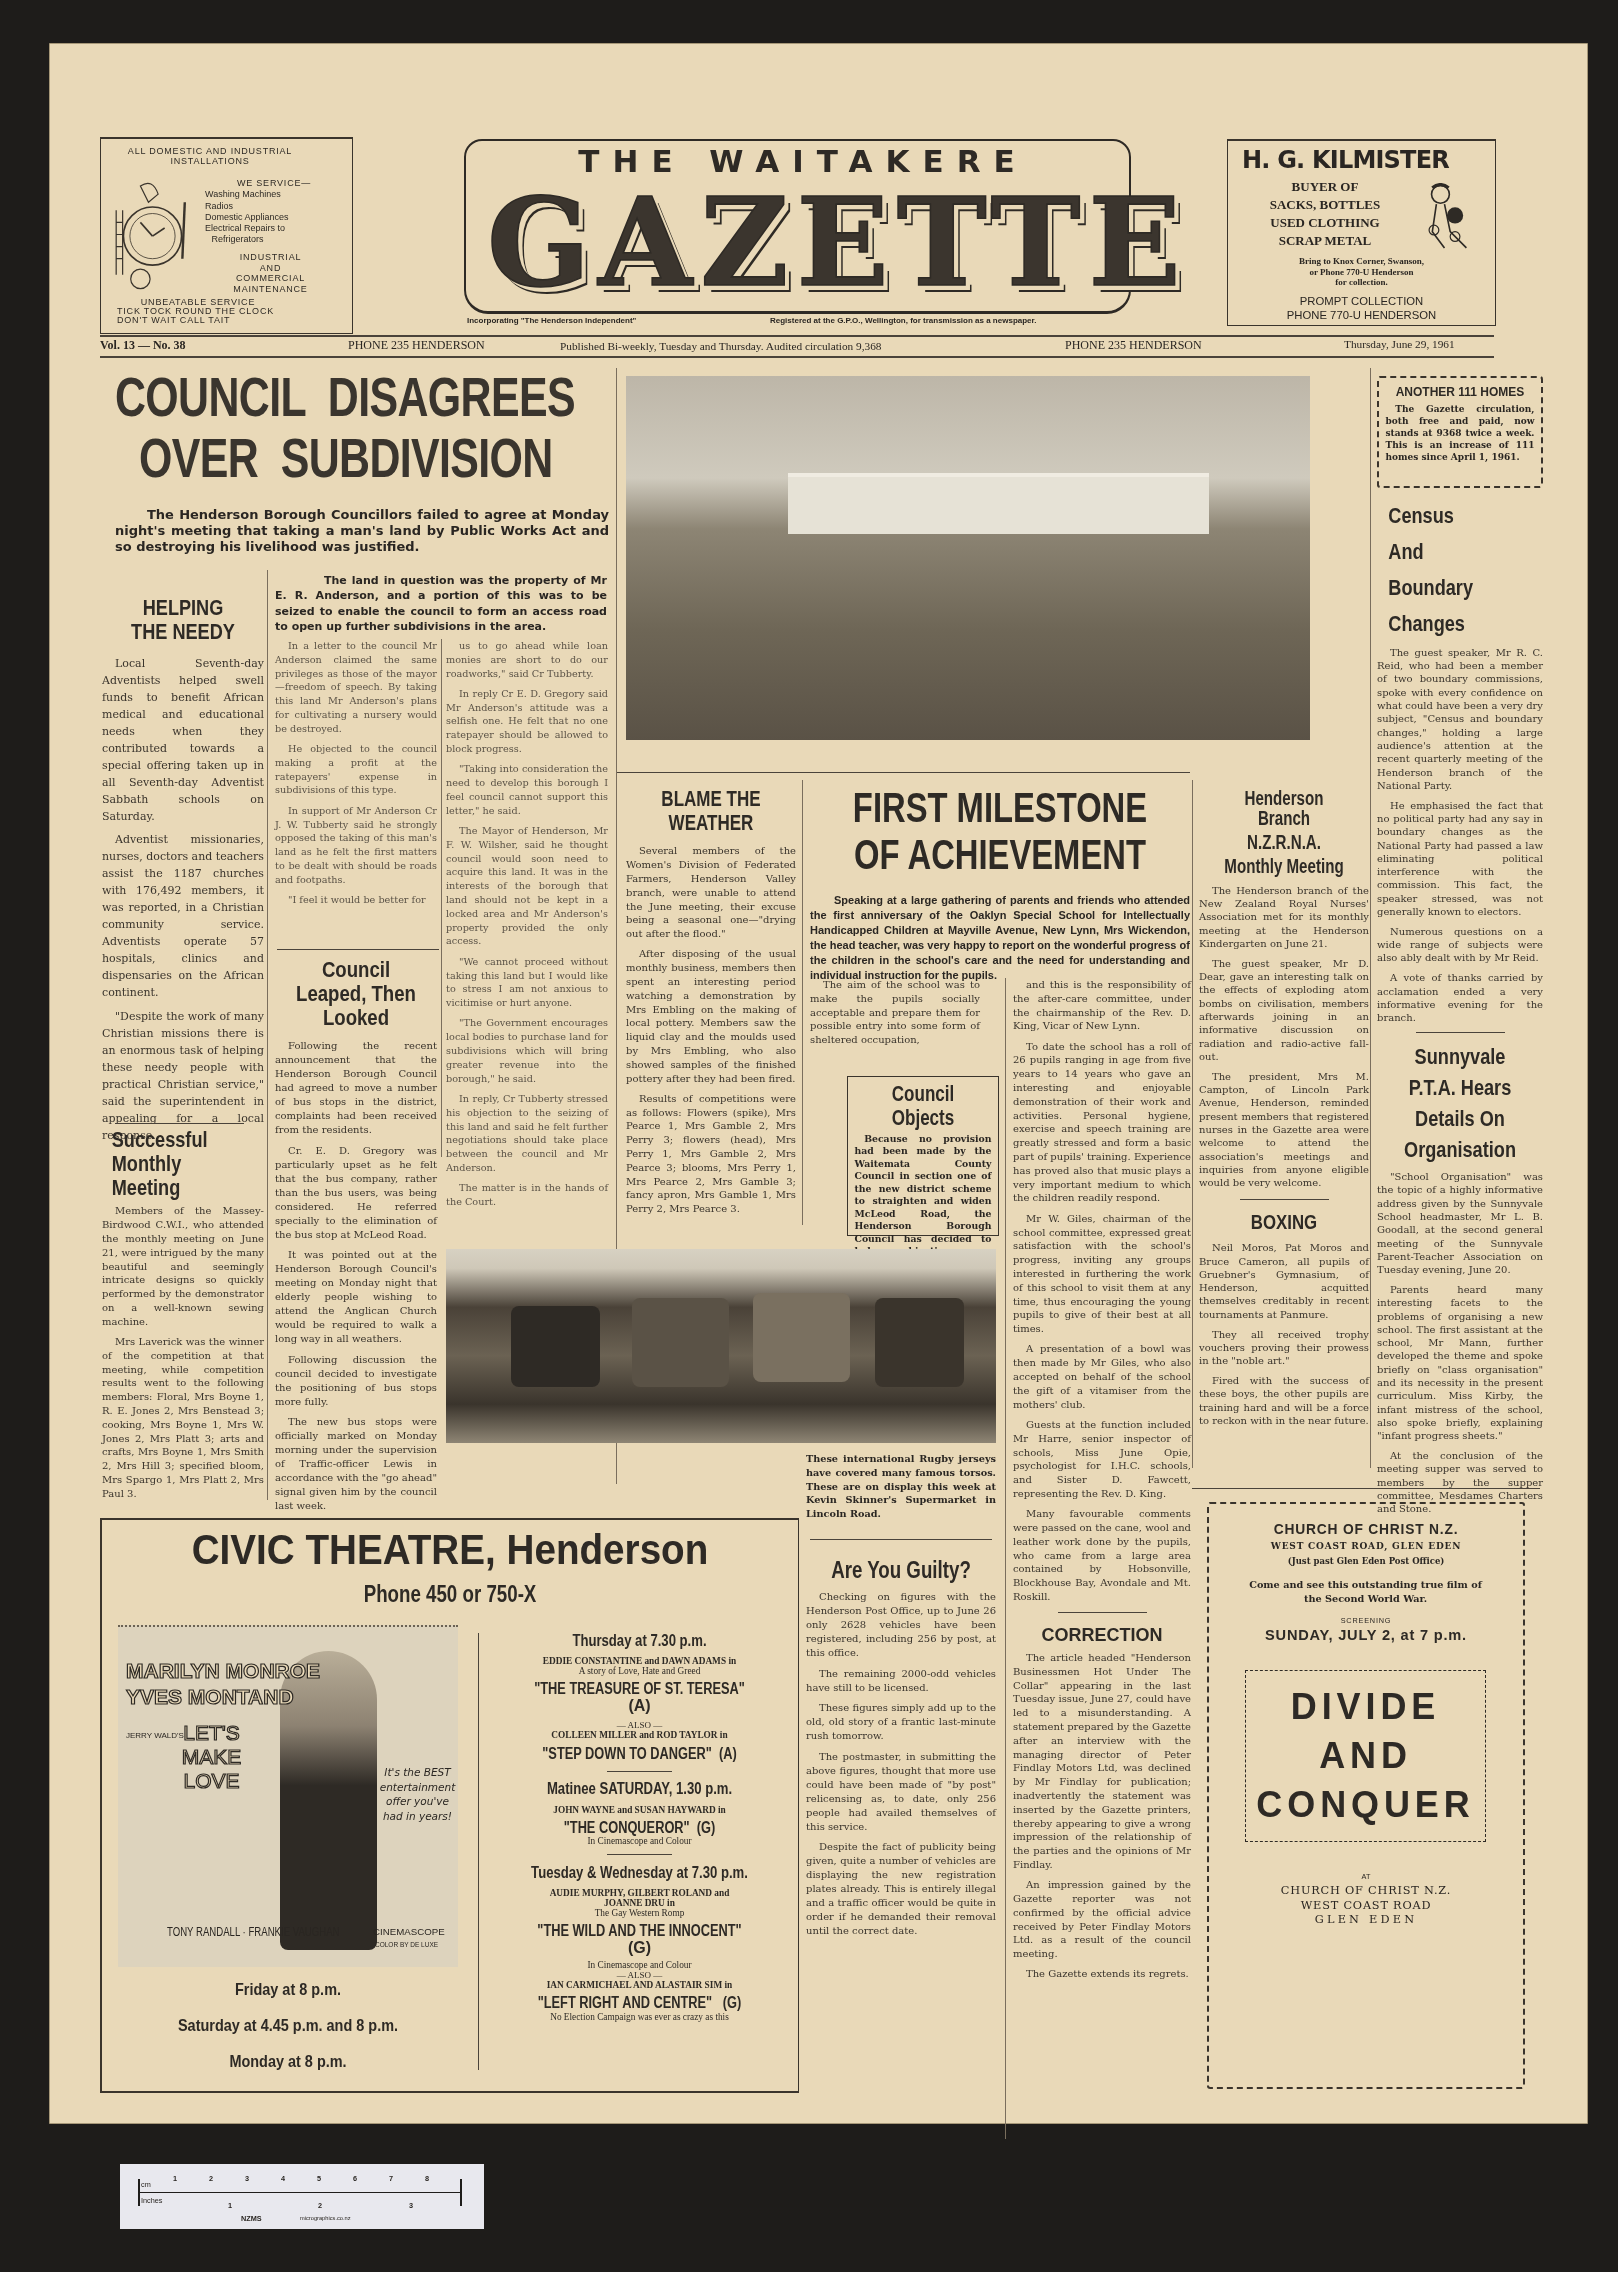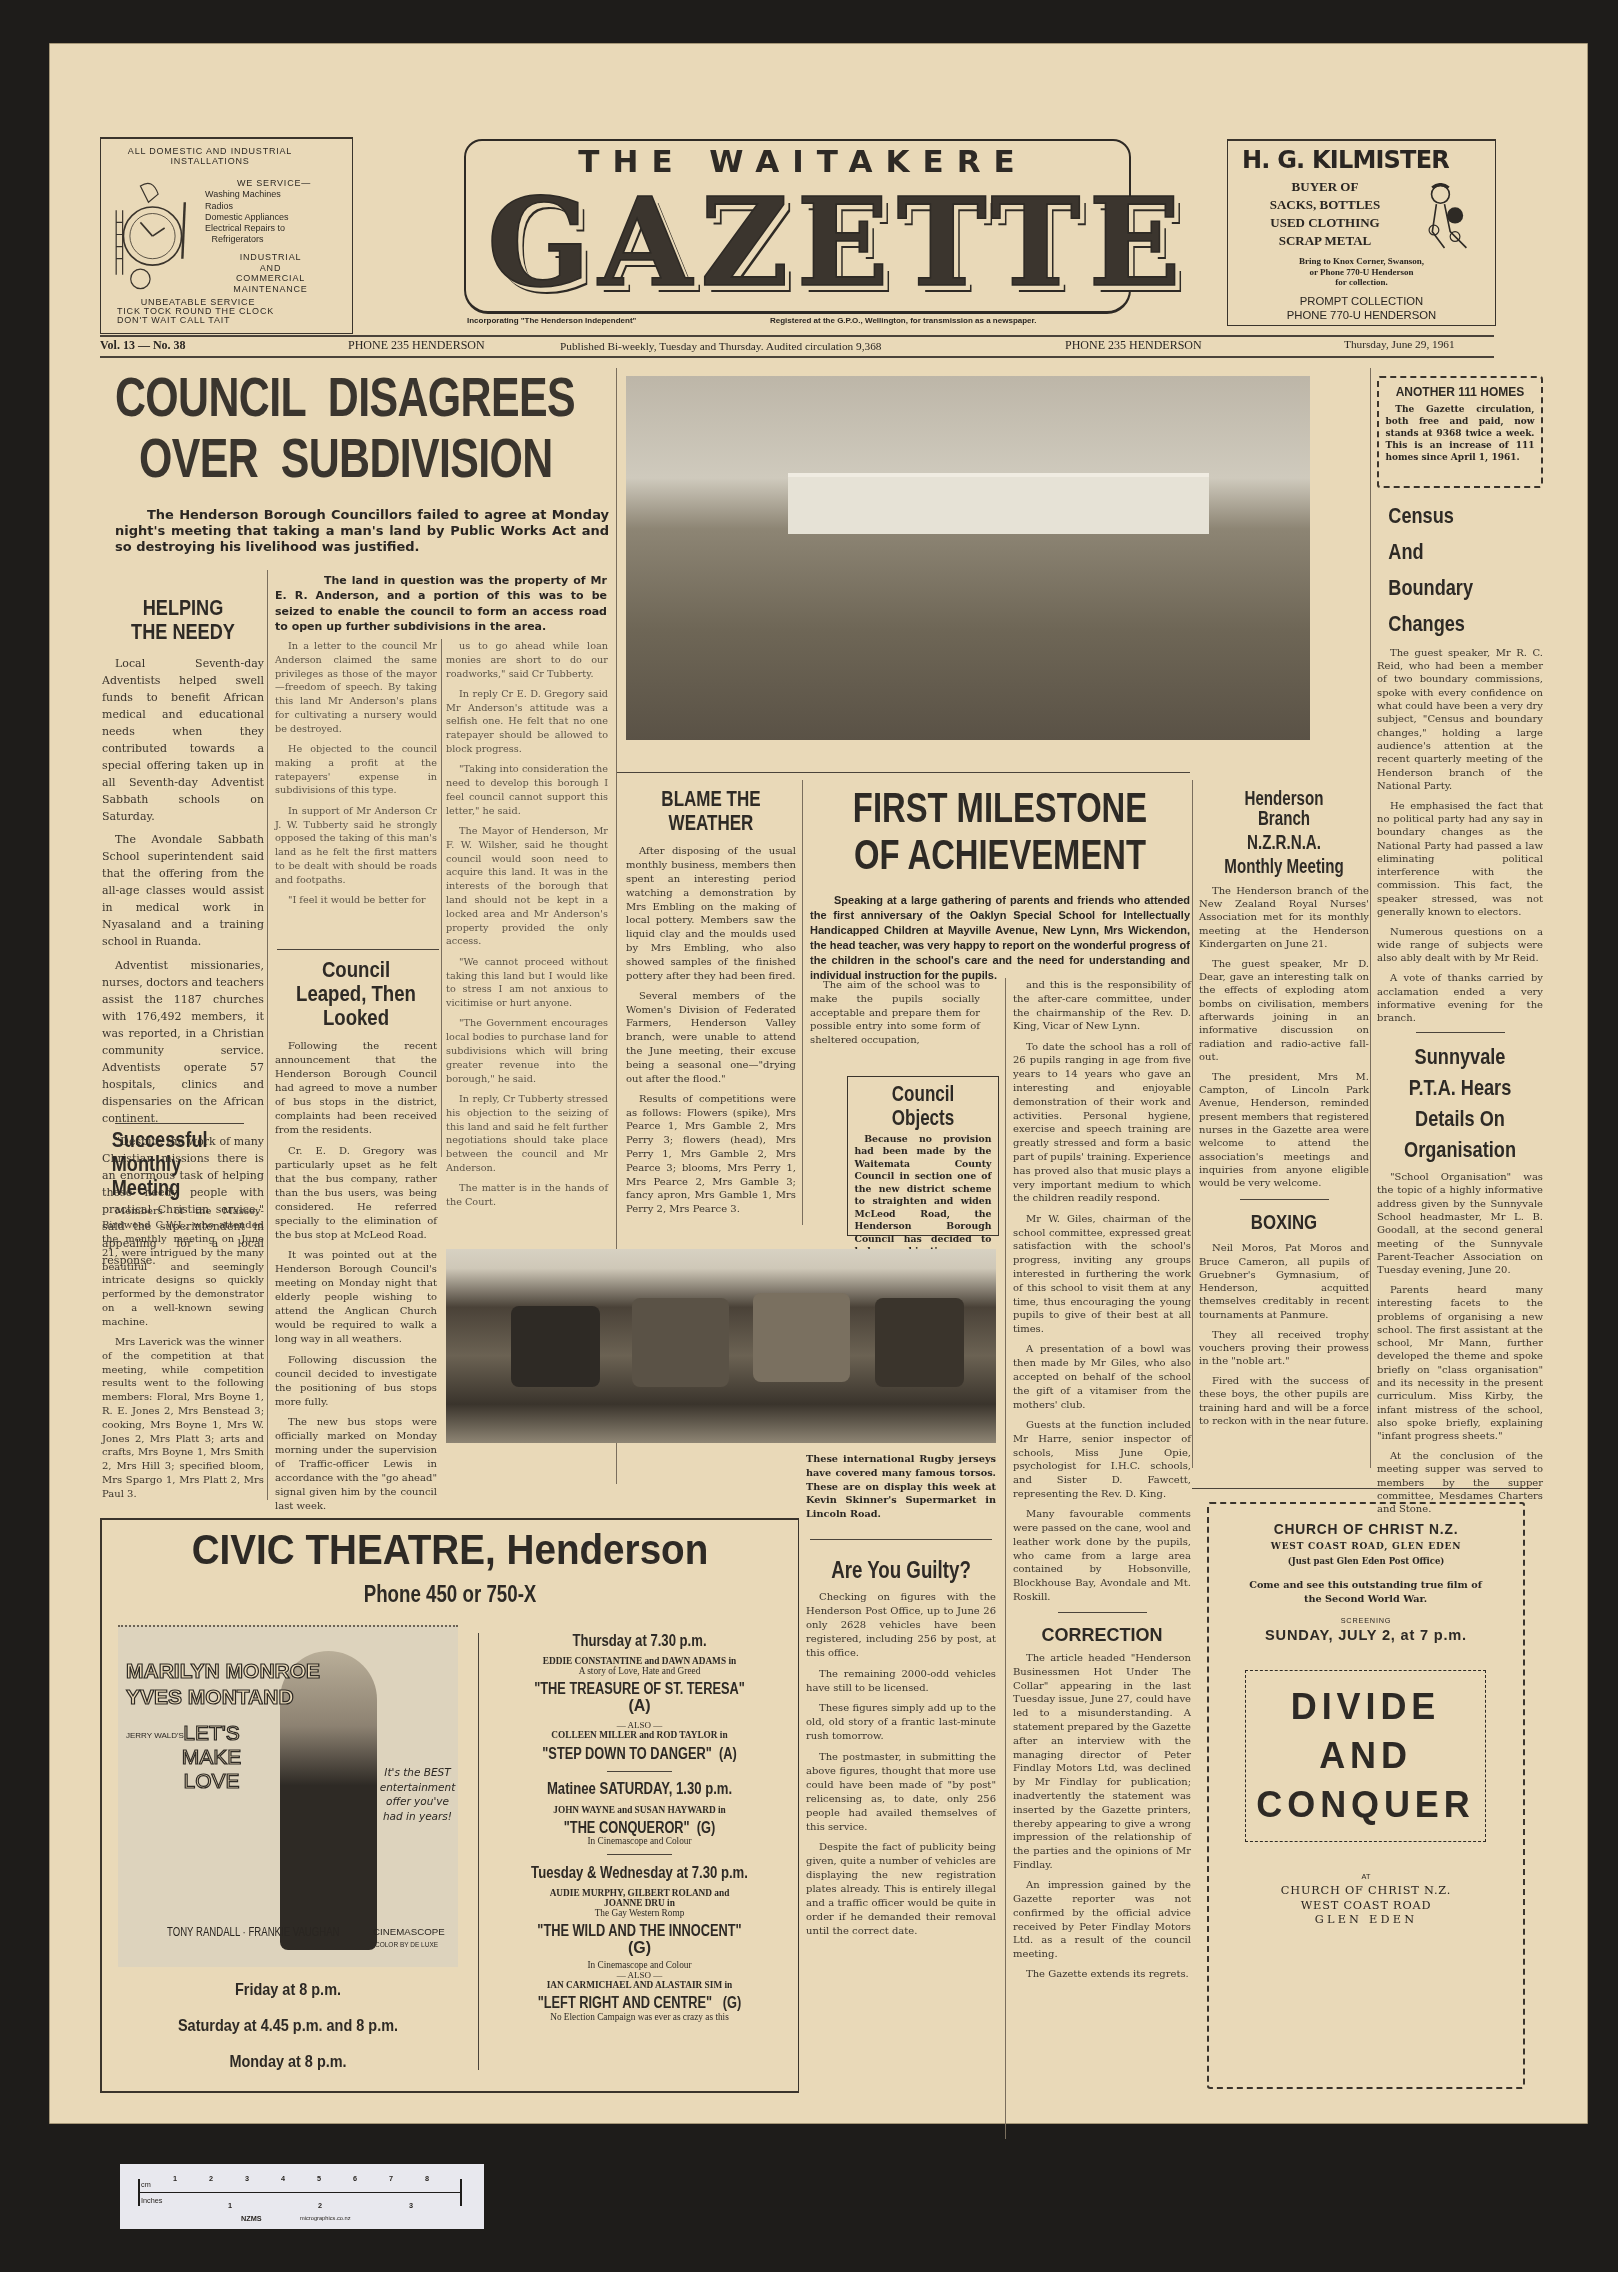--- a/index.html
+++ b/index.html
@@ -96,21 +96,20 @@
 
   <div class="cond abs" style="left:65px;top:324px;width:469px;font-size:55px;line-height:58px;white-space:pre;color:#3a352e;transform:scaleX(0.78);">COUNCIL  DISAGREES</div>
   <div class="cond abs" style="left:89px;top:385px;width:469px;font-size:55px;line-height:58px;white-space:pre;color:#3a352e;transform:scaleX(0.78);">OVER  SUBDIVISION</div>
   <div class="abs" style="left:65px;top:463px;width:494px;font-family:'DejaVu Sans',sans-serif;font-weight:bold;font-size:13px;line-height:16px;text-indent:32px;text-align:justify;">The Henderson Borough Councillors failed to agree at Monday night's meeting that taking a man's land by Public Works Act and so destroying his livelihood was justified.</div>
 
   <div class="vrule" style="left:217px;top:526px;height:930px;"></div>
 
   <div class="body abs" style="left:52px;top:544px;width:162px;">
     <div class="heading" style="font-size:22.7px;margin:8px 16px 11.3px;transform:scaleX(0.8);">HELPING THE NEEDY</div>
     <p>Local Seventh-day Adventists helped swell funds to benefit African medical and educational needs when they contributed towards a special offering taken up in all Seventh-day Adventist Sabbath schools on Saturday.</p>
-    <p>The Avondale Sabbath School superintendent said that the offering from the all-age classes would assist in medical work in Nyasaland and a training school in Ruanda.</p>
     <p>Adventist missionaries, nurses, doctors and teachers assist the 1187 churches with 176,492 members, it was reported, in a Christian community service. Adventists operate 57 hospitals, clinics and dispensaries on the African continent.</p>
     <p>"Despite the work of many Christian missions there is an enormous task of helping these needy people with practical Christian service," said the superintendent in appealing for a local response.</p>
   </div>
 
   <div class="rule" style="left:65px;top:1079px;width:129px;height:0.8px;"></div>
   <div class="body abs" style="left:52px;top:1084px;width:162px;font-size:10px;line-height:13.8px;">
     <div class="heading" style="font-size:22.7px;text-align:left;margin:0 0 4.9px;width:97px;transform:scaleX(0.8);">Successful Monthly Meeting</div>
     <p>Members of the Massey-Birdwood C.W.I., who attended the monthly meeting on June 21, were intrigued by the many beautiful and seemingly intricate designs so quickly performed by the demonstrator on a well-known sewing machine.</p>
     <p>Mrs Laverick was the winner of the competition at that meeting, while competition results went to the following members: Floral, Mrs Boyne 1, R. E. Jones 2, Mrs Benstead 3; cooking, Mrs Boyne 1, Mrs W. Jones 2, Mrs Platt 3; arts and crafts, Mrs Boyne 1, Mrs Smith 2, Mrs Hill 3; specified bloom, Mrs Spargo 1, Mrs Platt 2, Mrs Paul 3.</p>
   </div>
@@ -146,22 +145,22 @@
   </div>
 
   <div class="photo" style="left:576px;top:332px;width:684px;height:364px;background:linear-gradient(180deg,#bdb6a8 0%,#cfcabd 28%,#8d8574 42%,#6e6656 70%,#5a5246 100%);">
     <div class="abs" style="left:162px;top:97px;width:421px;height:57px;background:#e6e2d6;border-top:4.9px solid #f0ece2;"></div>
   </div>
   <div class="rule" style="left:566px;top:728px;width:574px;height:0.8px;"></div>
 
   <div class="vrule" style="left:566px;top:324px;height:1116px;"></div>
   <div class="body abs" style="left:576px;top:743px;width:170px;font-size:10px;line-height:13.8px;">
     <div class="heading" style="font-size:22.7px;margin:0 8px 9.7px;transform:scaleX(0.75);">BLAME THE WEATHER</div>
+    <p>Several members of the Women's Division of Federated Farmers, Henderson Valley branch, were unable to attend the June meeting, their excuse being a seasonal one—"drying out after the flood."</p>
     <p>After disposing of the usual monthly business, members then spent an interesting period watching a demonstration by Mrs Embling on the making of local pottery. Members saw the liquid clay and the moulds used by Mrs Embling, who also showed samples of the finished pottery after they had been fired.</p>
-    <p>Several members of the Women's Division of Federated Farmers, Henderson Valley branch, were unable to attend the June meeting, their excuse being a seasonal one—"drying out after the flood."</p>
     <p>Results of competitions were as follows: Flowers (spike), Mrs Pearce 1, Mrs Gamble 2, Mrs Perry 3; flowers (head), Mrs Perry 1, Mrs Gamble 2, Mrs Pearce 3; blooms, Mrs Perry 1, Mrs Pearce 2, Mrs Gamble 3; fancy apron, Mrs Gamble 1, Mrs Perry 2, Mrs Pearce 3.</p>
   </div>
   <div class="vrule" style="left:752px;top:736px;height:445px;"></div>
 
   <div class="heading abs" style="left:760px;top:740px;width:380px;font-size:42px;line-height:47px;transform:scaleX(0.78);transform-origin:center top;">FIRST MILESTONE OF ACHIEVEMENT</div>
   <div class="abs" style="left:760px;top:849px;width:380px;font-family:'Liberation Sans',sans-serif;font-weight:bold;font-size:11px;line-height:15px;text-align:justify;text-indent:24px;">Speaking at a large gathering of parents and friends who attended the first anniversary of the Oaklyn Special School for Intellectually Handicapped Children at Mayville Avenue, New Lynn, Mrs Wickendon, the head teacher, was very happy to report on the wonderful progress of the children in the school's care and the need for understanding and individual instruction for the pupils.</div>
   <div class="body abs" style="left:760px;top:934px;width:170px;font-size:10px;line-height:13.8px;">
     <p>The aim of the school was to make the pupils socially acceptable and prepare them for possible entry into some form of sheltered occupation,</p>
   </div>
   <div class="box" style="left:797px;top:1032px;width:150px;height:158px;border-width:1.6px;">

